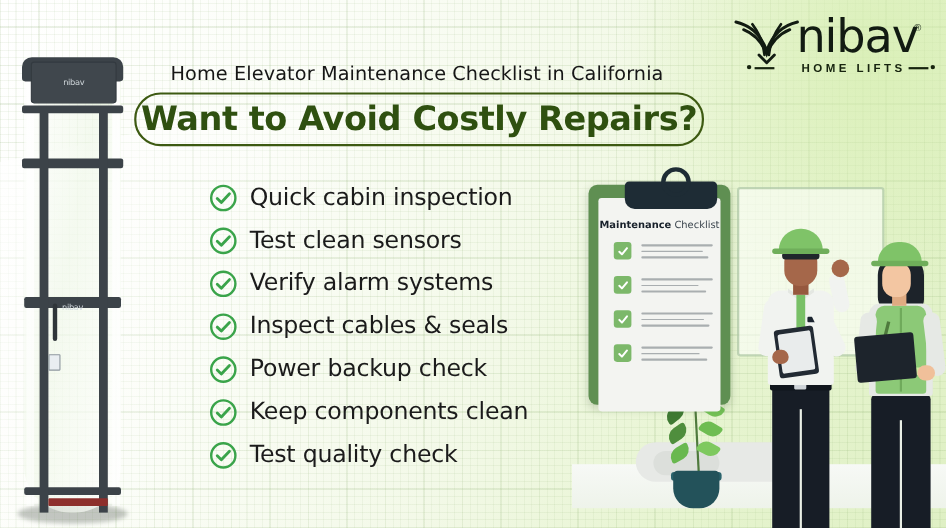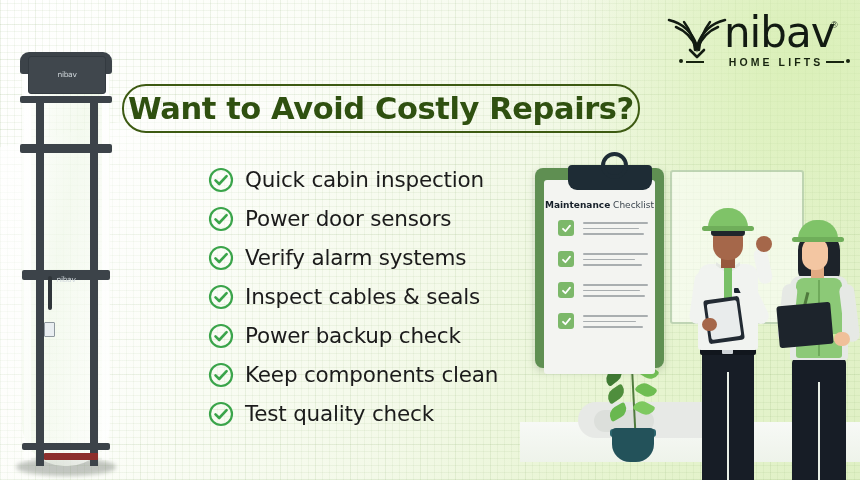--- a/index.html
+++ b/index.html
@@ -64,21 +64,21 @@
     border:2.4px solid #3d5a12;border-radius:24px;
     display:flex;align-items:center;justify-content:center;
     background:transparent;
   }
   .headline{
     font-size:30.5px;font-weight:700;color:#2f5010;letter-spacing:-.4px;
     font-family:"DejaVu Sans", sans-serif;white-space:nowrap;
   }
 
   
-  .checklist{position:absolute;left:208px;top:160px;width:340px;}
+  .checklist{position:absolute;left:190px;top:160px;width:340px;}
   .cl-item{display:flex;align-items:center;height:39px;}
   .cl-ico{width:26px;height:26px;flex:0 0 26px;margin-right:11px;}
   .cl-text{
     font-size:21.5px;color:#1b1b1b;white-space:nowrap;
     font-family:"DejaVu Sans", sans-serif;letter-spacing:-.2px;
   }
 
   
   .elev{position:absolute;left:14px;top:26px;width:104px;height:446px;}
   .elev-shadow{
@@ -257,20 +257,21 @@
     </span>
     <span class="logo-word">nibav</span>
     <span class="logo-reg">®</span>
     <span class="logo-dot l"></span>
     <span class="logo-dash l"></span>
     <span class="logo-sub">HOME LIFTS</span>
     <span class="logo-dash r"></span>
     <span class="logo-dot r"></span>
   </div>
 
+  <div class="subtitle">Home Elevator Maintenance Checklist in California</div>
 
   <div class="headline-pill">
     <span class="headline">Want to Avoid Costly Repairs?</span>
   </div>
 
   <div class="checklist">
 
     <div class="cl-item">
       <span class="cl-ico">
         <svg width="26" height="26" viewBox="0 0 26 26">
@@ -281,21 +282,21 @@
       <span class="cl-text">Quick cabin inspection</span>
     </div>
 
     <div class="cl-item">
       <span class="cl-ico">
         <svg width="26" height="26" viewBox="0 0 26 26">
           <circle cx="13" cy="13" r="11" fill="none" stroke="#3aa44a" stroke-width="2.2"></circle>
           <path d="M7.5 13.4 L11.2 17 L18.6 9.2" fill="none" stroke="#3aa44a" stroke-width="2.6" stroke-linecap="round" stroke-linejoin="round"></path>
         </svg>
       </span>
-      <span class="cl-text">Power door sensors</span>
+      <span class="cl-text">Test clean sensors</span>
     </div>
 
     <div class="cl-item">
       <span class="cl-ico">
         <svg width="26" height="26" viewBox="0 0 26 26">
           <circle cx="13" cy="13" r="11" fill="none" stroke="#3aa44a" stroke-width="2.2"></circle>
           <path d="M7.5 13.4 L11.2 17 L18.6 9.2" fill="none" stroke="#3aa44a" stroke-width="2.6" stroke-linecap="round" stroke-linejoin="round"></path>
         </svg>
       </span>
       <span class="cl-text">Verify alarm systems</span>

